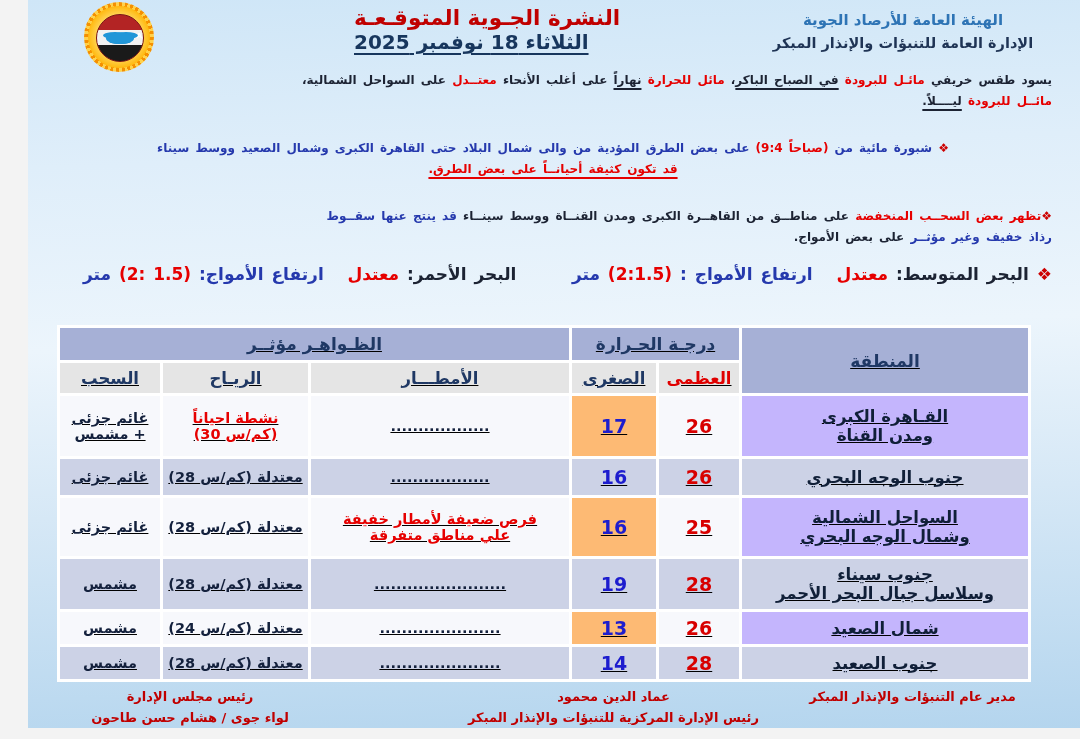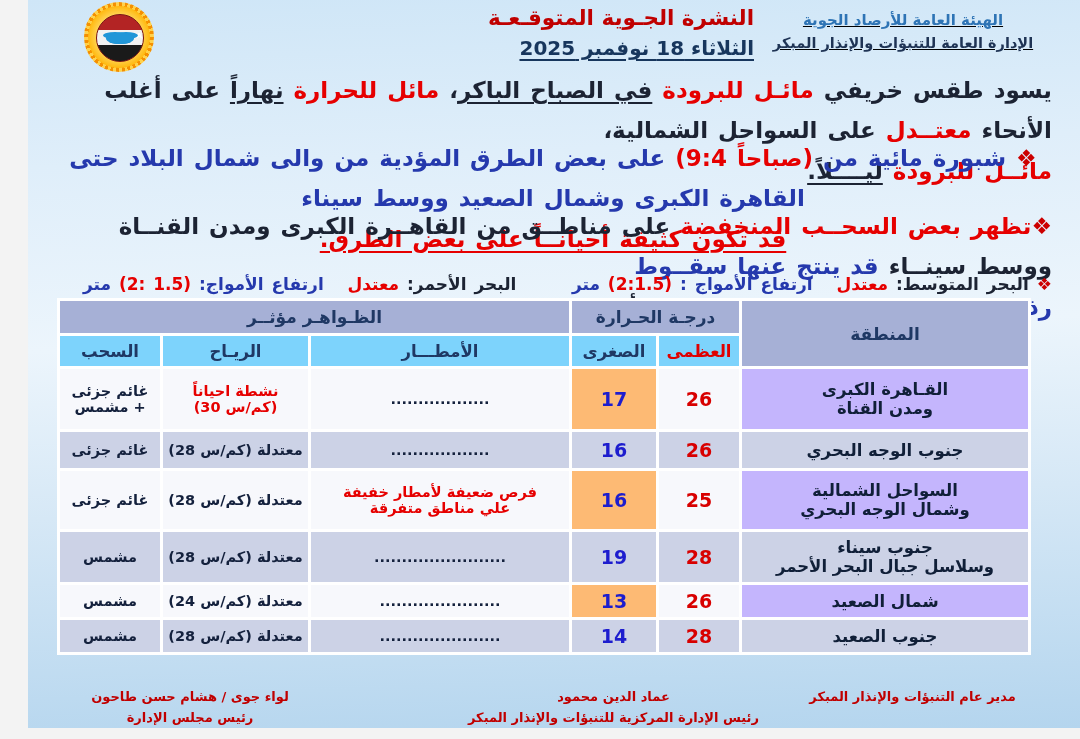--- a/index.html
+++ b/index.html
@@ -7,57 +7,57 @@
     width:1080px;height:739px;position:relative;overflow:hidden;
     background:#f3f3f3;
     font-family:"DejaVu Sans",sans-serif;
     font-weight:bold;
   }
   .page{
     position:absolute;left:28px;top:0;width:1052px;height:728px;
     background:linear-gradient(178deg,#cfe6f7 0%,#dfeefa 22%,#ecf5fc 46%,#d6e8f6 68%,#b4d5ee 100%);
   }
   
-  .org{position:absolute;top:9px;right:12px;width:330px;text-align:center;line-height:1.55;text-decoration:underline;}
+  .org{position:absolute;top:9px;right:12px;width:330px;text-align:center;line-height:1.55;}
   .org .l1{color:#2e74b5;font-size:15px;}
   .org .l2{color:#1f3455;font-size:14.5px;}
-  .titlebox{position:absolute;top:5px;left:326px;width:400px;text-align:right;}
+  .titlebox{position:absolute;top:5px;left:326px;width:400px;text-align:left;}
   .title{color:#c00000;font-size:21.5px;}
-  .date{color:#17365d;font-size:20px;margin-top:6px;text-decoration:underline;text-underline-offset:4px;text-decoration-thickness:2px;}
+  .date{color:#17365d;font-size:20px;text-decoration:underline;text-underline-offset:4px;text-decoration-thickness:2px;}
   
   .logo{position:absolute;left:56px;top:2px;width:70px;height:70px;}
   .rays{position:absolute;inset:0;border-radius:50%;
     background:repeating-conic-gradient(#f59000 0deg 5deg,#ffd24d 5deg 10deg);}
   .rays:after{content:"";position:absolute;inset:4px;border-radius:50%;
     background:radial-gradient(circle,#ffe27a 0 40%,#ffb300 75%,#f59000 100%);}
   .globe{position:absolute;left:12px;top:12px;width:46px;height:46px;border-radius:50%;overflow:hidden;
     border:1px solid #7a1515;z-index:2;
     background:linear-gradient(180deg,#b32424 0%,#b32424 33%,#f2f2f2 33%,#f2f2f2 65%,#1a1a1a 65%,#1a1a1a 100%);}
   .ema-text{color:#fff;font-size:7px;text-align:right;margin-top:17px;letter-spacing:1px;}
   .cloud{position:absolute;left:9px;top:18px;width:28px;height:11px;background:#2196d8;border-radius:50%;
     box-shadow:-5px -3px 0 -2px #2196d8,6px -3px 0 -2px #2196d8,0 3px 0 -3px #1b7fb8;}
   
   .para{position:absolute;right:28px;left:26px;direction:rtl;text-align:right;
-    font-size:23px;line-height:1.75;word-spacing:2px;}
+    font-size:12px;line-height:1.75;word-spacing:2px;}
   .p1{top:70px;}
   .p2{top:138px;text-align:center;}
   .p3{top:206px;text-align:right;}
-  .p4{top:270px;font-size:17px;}
+  .p4{top:260px;font-size:17px;}
   .c-dark{color:#1c2333;}
   .c-red{color:#e60000;}
   .c-blue{color:#2539ad;}
   .c-bullet{color:#cc0000;}
   .u{text-decoration:underline;text-underline-offset:4px;text-decoration-thickness:1.5px;}
   
-  table.wx{position:absolute;top:298px;left:29px;direction:rtl;
+  table.wx{position:absolute;top:325px;left:29px;direction:rtl;
     border-collapse:separate;border-spacing:3px;background:#ffffff;
-    table-layout:fixed;}
+    table-layout:fixed;text-decoration:underline;}
   table.wx td,table.wx th{padding:1px 4px;text-align:center;vertical-align:middle;white-space:pre-line;}
   th.hd{background:#a6b0d6;color:#1f3864;font-size:17px;font-weight:bold;}
-  th.hd2{background:#7dd3fc;color:#1f3864;font-size:16.5px;margin-top:40px;}
+  th.hd2{background:#e5e5e5;color:#1f3864;font-size:16.5px;margin-top:40px;}
   th.hd2.max{color:#e00000;}
   td.region{background:#c4b5fd;color:#101f38;font-size:16.5px;}
   td.cell{background:#f7f8fc;color:#14213d;font-size:14.5px;}
   td.tmax{background:#f7f8fc;color:#d80000;font-size:19px;}
   td.tmin{background:#fdba74;color:#1d1dce;font-size:19px;}
   tr.alt td{background:#ccd2e6;}
   td.redtxt{color:#e60000;}
   .col-region{width:286px;}.col-max{width:80px;}.col-min{width:84px;}
   .col-rain{width:258px;}.col-wind{width:145px;}.col-clouds{width:100px;}
   .rh1{height:32px;}.rh2{height:30px;}
@@ -176,17 +176,17 @@
     </table>
 
   <div class="sig sig1">
     <div>مدير عام التنبؤات والإنذار المبكر</div>
   </div>
   <div class="sig sig2">
     <div>عماد الدين محمود</div>
     <div>رئيس الإدارة المركزية للتنبؤات والإنذار المبكر</div>
   </div>
   <div class="sig sig3">
+    <div>رئيس مجلس الإدارة</div>
     <div>لواء جوى / هشام حسن طاحون</div>
-    <div>رئيس مجلس الإدارة</div>
   </div>
 
 </div>
 
 </body></html>

